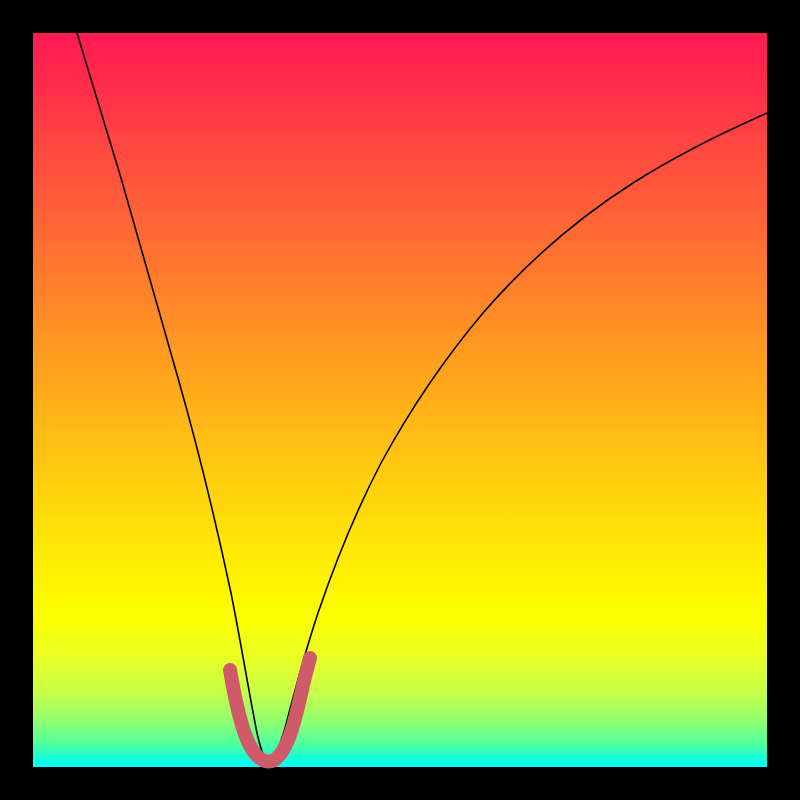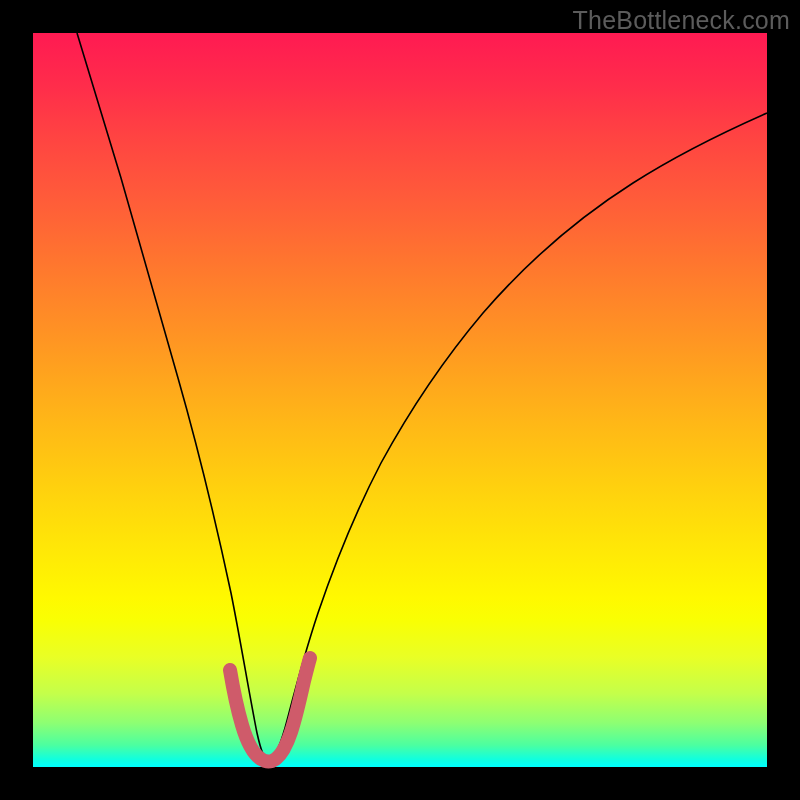--- a/index.html
+++ b/index.html
@@ -88,15 +88,14 @@
                C 200 655, 204 675, 209 692
                C 214 709, 220 721, 228 726
                C 231 728, 235 729, 239 728
                C 247 725, 253 714, 258 699
                C 263 684, 267 666, 271 648
                C 273 640, 275 632, 277 625" fill="none" stroke="#cf5b6a" stroke-width="14" stroke-linecap="round" stroke-linejoin="round"></path>
     </svg>
 
   </div>
 
-  <div class="watermark">TheBottleneck.com</div>
 
 </div>
 
 </body></html>

